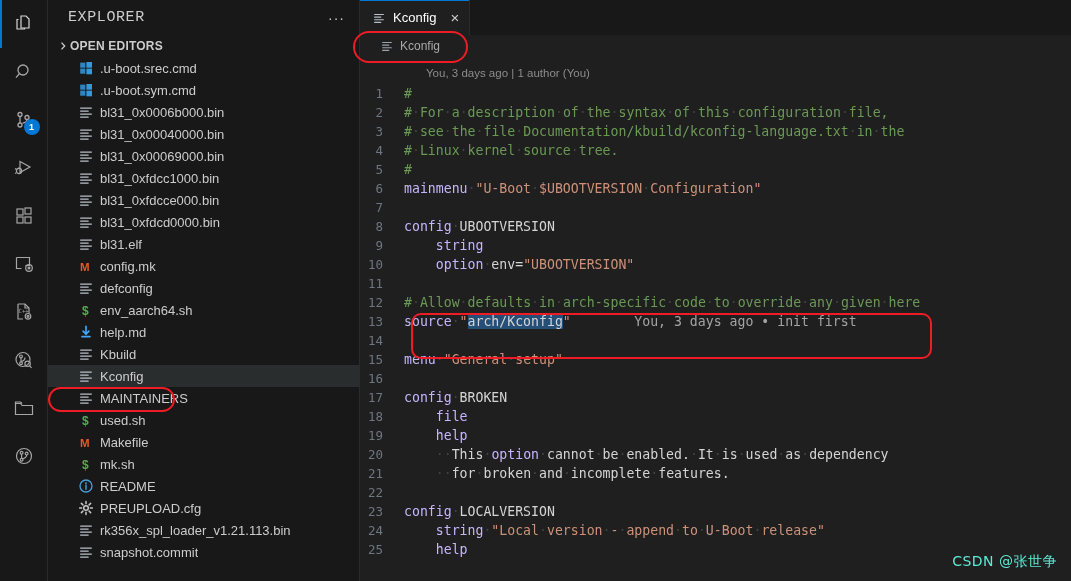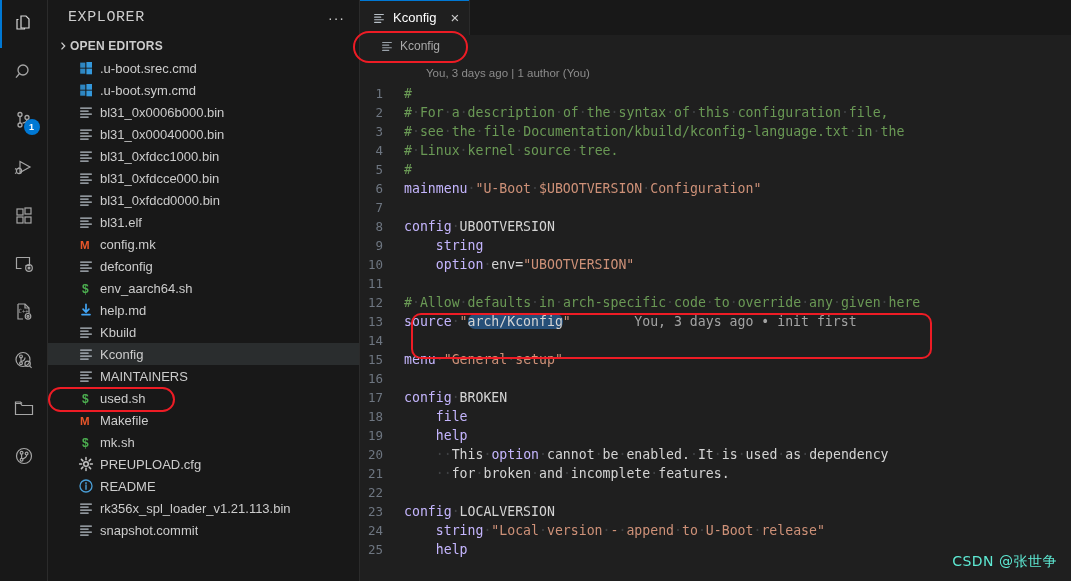--- a/index.html
+++ b/index.html
@@ -98,21 +98,21 @@
     color:#6e7681; font-size:12.5px;
   }
   .ctext { flex:1 1 auto; white-space:pre; }
 
   .cmt    { color:#6a9955; }
   .kw     { color:#c4b5fd; }
   .ident  { color:#d4d4d4; }
   .str    { color:#ce9178; }
   .dot    { color:#3f4144; }
   .tab-arrow { color:#4a4d50; }
-  .sel    { background:#264f78; color:#d4d4d4;border-radius:7px; }
+  .sel    { background:#264f78; color:#d4d4d4; }
   .caret  { display:inline-block; width:1px; background:#aeafad; margin-left:-1px; }
   .blame-inline { color:#a3a3a3;margin-top:17px; }
 
   
   .oval {
     position:absolute; border:2.5px solid #ee1c25; border-radius:999px;
     pointer-events:none; z-index:40;
   }
   .rect-ann {
     position:absolute; border:2.5px solid #ee1c25; border-radius:10px;
@@ -304,20 +304,28 @@
             </svg>
           </span>
           <span class="fname">bl31_0x00040000.bin</span>
         </div>
         <div class="row">
           <span class="ficon">
             <svg width="16" height="16" viewBox="0 0 16 16">
               <path d="M2.6 4h10.8M2.6 7h7.6M2.6 10h10.8M2.6 13h7.6" stroke="#b8c0c8" stroke-width="1.25" fill="none" stroke-linecap="round"></path>
             </svg>
           </span>
+          <span class="fname">bl31_0x00069000.bin</span>
+        </div>
+        <div class="row">
+          <span class="ficon">
+            <svg width="16" height="16" viewBox="0 0 16 16">
+              <path d="M2.6 4h10.8M2.6 7h7.6M2.6 10h10.8M2.6 13h7.6" stroke="#b8c0c8" stroke-width="1.25" fill="none" stroke-linecap="round"></path>
+            </svg>
+          </span>
           <span class="fname">bl31_0xfdcc1000.bin</span>
         </div>
         <div class="row">
           <span class="ficon">
             <svg width="16" height="16" viewBox="0 0 16 16">
               <path d="M2.6 4h10.8M2.6 7h7.6M2.6 10h10.8M2.6 13h7.6" stroke="#b8c0c8" stroke-width="1.25" fill="none" stroke-linecap="round"></path>
             </svg>
           </span>
           <span class="fname">bl31_0xfdcce000.bin</span>
         </div>
@@ -409,38 +417,38 @@
           </span>
           <span class="fname">Makefile</span>
         </div>
         <div class="row">
           <span class="ficon">
             <svg width="16" height="16" viewBox="0 0 16 16">
               <text x="4" y="12.6" font-size="12" fill="#4caf50" font-family="Liberation Sans, sans-serif" font-weight="700">$</text>
             </svg>
           </span>
           <span class="fname">mk.sh</span>
+        </div>
+        <div class="row">
+          <span class="ficon">
+            <svg width="16" height="16" viewBox="0 0 16 16">
+              <circle cx="8" cy="8" r="6" fill="none" stroke="#4a9fd8" stroke-width="1.3"></circle>
+              <path d="M8 7.2v4M8 4.6v1.1" stroke="#4a9fd8" stroke-width="1.4" stroke-linecap="round"></path>
+            </svg>
+          </span>
+          <span class="fname">README</span>
         </div>
         <div class="row">
           <span class="ficon">
             <svg width="16" height="16" viewBox="0 0 16 16">
               <circle cx="8" cy="8" r="2.3" fill="none" stroke="#c5c5c5" stroke-width="1.5"></circle>
               <path d="M8 1.6v2.1M8 12.3v2.1M1.6 8h2.1M12.3 8h2.1M3.4 3.4l1.5 1.5M11.1 11.1l1.5 1.5M12.6 3.4l-1.5 1.5M4.9 11.1l-1.5 1.5" stroke="#c5c5c5" stroke-width="1.5" stroke-linecap="round"></path>
             </svg>
           </span>
           <span class="fname">PREUPLOAD.cfg</span>
-        </div>
-        <div class="row">
-          <span class="ficon">
-            <svg width="16" height="16" viewBox="0 0 16 16">
-              <circle cx="8" cy="8" r="6" fill="none" stroke="#4a9fd8" stroke-width="1.3"></circle>
-              <path d="M8 7.2v4M8 4.6v1.1" stroke="#4a9fd8" stroke-width="1.4" stroke-linecap="round"></path>
-            </svg>
-          </span>
-          <span class="fname">README</span>
         </div>
         <div class="row">
           <span class="ficon">
             <svg width="16" height="16" viewBox="0 0 16 16">
               <path d="M2.6 4h10.8M2.6 7h7.6M2.6 10h10.8M2.6 13h7.6" stroke="#b8c0c8" stroke-width="1.25" fill="none" stroke-linecap="round"></path>
             </svg>
           </span>
           <span class="fname">rk356x_spl_loader_v1.21.113.bin</span>
         </div>
         <div class="row">

